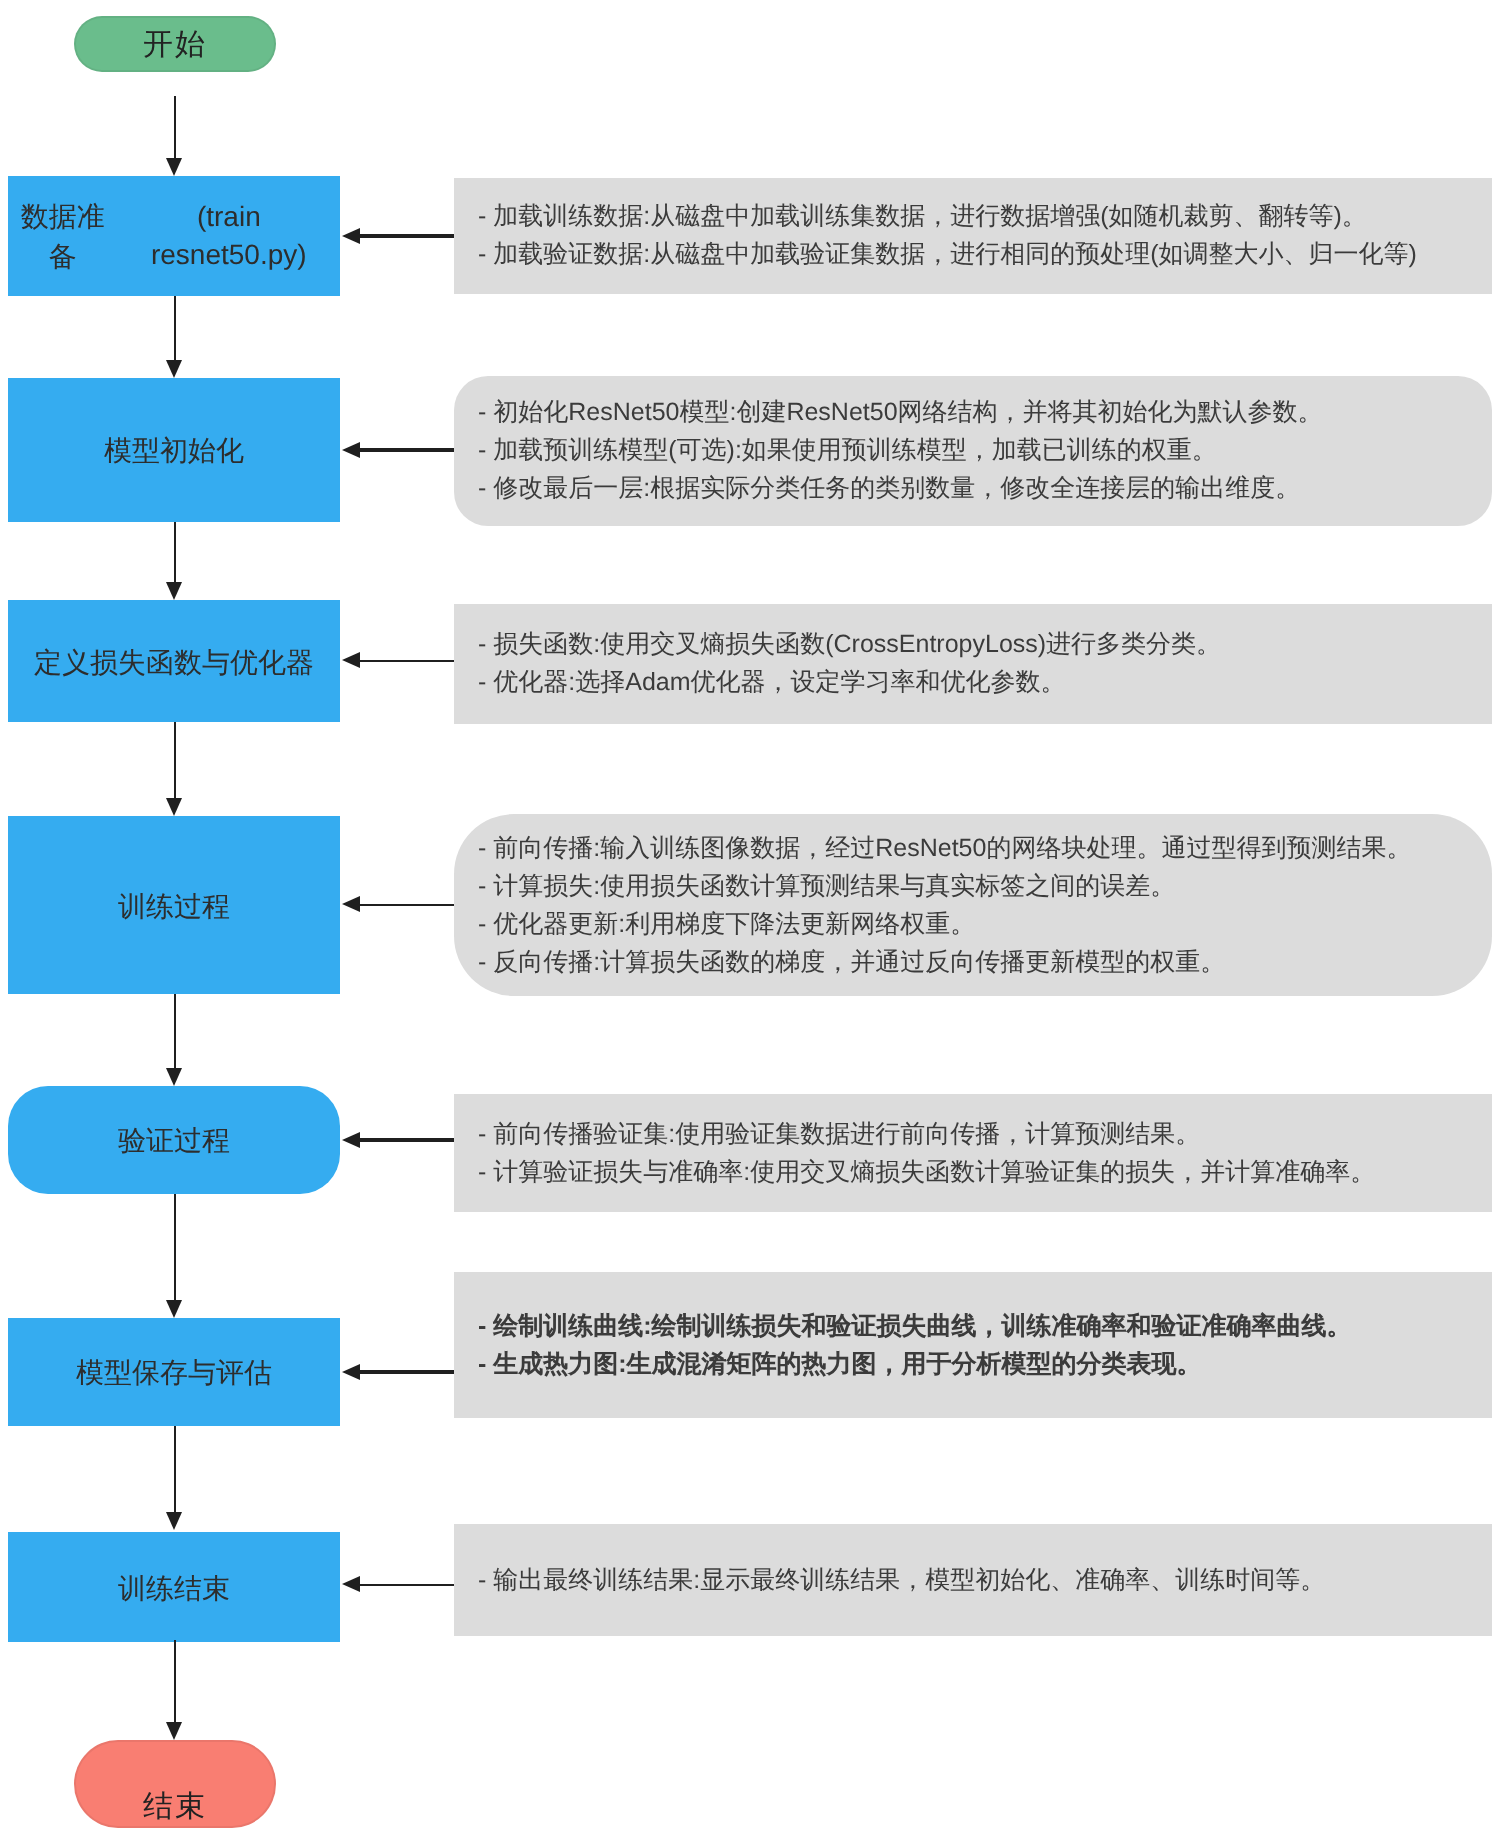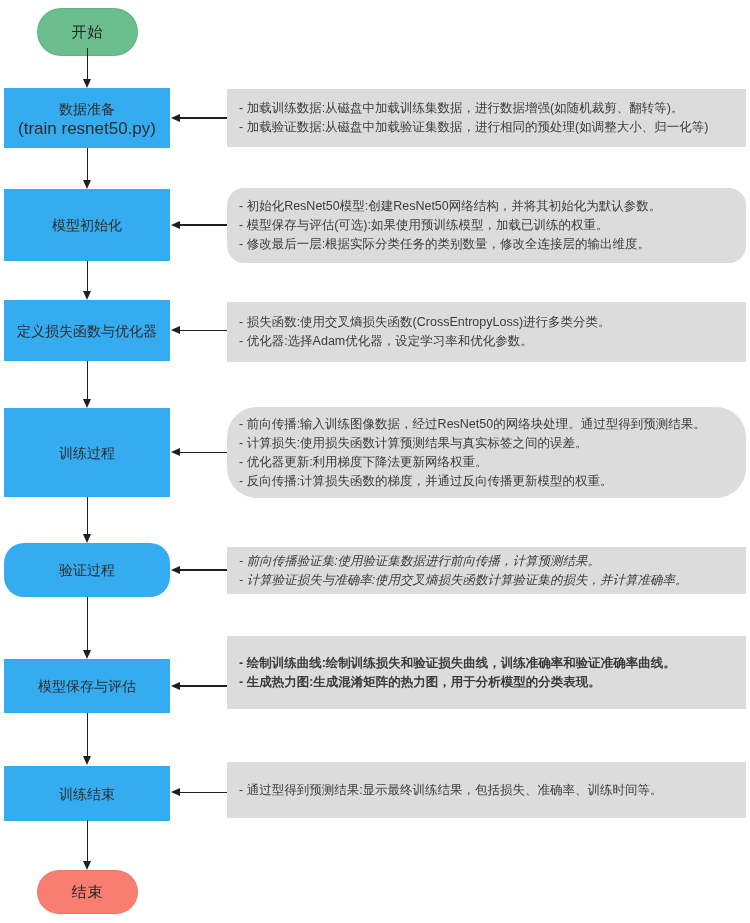--- a/index.html
+++ b/index.html
@@ -18,30 +18,30 @@
     width:750px;height:923px;position:relative;overflow:hidden;
   }
   #canvas{position:absolute;inset:0;width:750px;height:923px;}
 
   .terminal{
     position:absolute;left:37px;width:101px;
     border-radius:999px;
     display:flex;align-items:center;justify-content:center;
     font-size:15px;color:#222;letter-spacing:1px;
   }
-  .terminal.start{top:8px;height:48px;background:var(--green);border:1px solid rgba(0,0,0,0.06);}
-  .terminal.end{top:870px;height:44px;background:var(--red);border:1px solid rgba(0,0,0,0.06);}
+  .terminal.start{top:8px;height:28px;background:var(--green);border:1px solid rgba(0,0,0,0.06);}
+  .terminal.end{top:870px;height:44px;background:var(--red);border:1px solid rgba(0,0,0,0.06);align-items:flex-end;}
 
   .step-box{
     position:absolute;left:4px;width:166px;background:var(--blue);
-    display:flex;flex-direction:column;align-items:center;justify-content:center;
+    display:flex;flex-direction:row;align-items:center;justify-content:center;
     text-align:center;color:var(--label);
   }
   .step-label{font-size:14px;line-height:20px;}
-  .step-sublabel{font-size:17px;line-height:19px;}
+  .step-sublabel{font-size:14px;line-height:19px;}
 
   .note-box{
     position:absolute;left:227px;width:519px;background:var(--gray);
     display:flex;flex-direction:column;justify-content:center;
     padding:4px 24px 4px 12px;color:var(--note-text);
   }
   .note-line{
     font-size:12.5px;line-height:19px;white-space:nowrap;
   }
 
@@ -73,21 +73,21 @@
       </div>
       <div class="note-box" style="top: 89px; height: 58px;">
         <div class="note-line">- 加载训练数据:从磁盘中加载训练集数据，进行数据增强(如随机裁剪、翻转等)。</div>
         <div class="note-line">- 加载验证数据:从磁盘中加载验证集数据，进行相同的预处理(如调整大小、归一化等)</div>
       </div>
       <div class="step-box" style="top: 189px; height: 72px;">
         <div class="step-label">模型初始化</div>
       </div>
       <div class="note-box" style="top: 188px; height: 75px; border-radius: 17px;">
         <div class="note-line">- 初始化ResNet50模型:创建ResNet50网络结构，并将其初始化为默认参数。</div>
-        <div class="note-line">- 模型保存与评估(可选):如果使用预训练模型，加载已训练的权重。</div>
+        <div class="note-line">- 加载预训练模型(可选):如果使用预训练模型，加载已训练的权重。</div>
         <div class="note-line">- 修改最后一层:根据实际分类任务的类别数量，修改全连接层的输出维度。</div>
       </div>
       <div class="step-box" style="top: 300px; height: 61px;">
         <div class="step-label">定义损失函数与优化器</div>
       </div>
       <div class="note-box" style="top: 302px; height: 60px;">
         <div class="note-line">- 损失函数:使用交叉熵损失函数(CrossEntropyLoss)进行多类分类。</div>
         <div class="note-line">- 优化器:选择Adam优化器，设定学习率和优化参数。</div>
       </div>
       <div class="step-box" style="top: 408px; height: 89px;">
@@ -95,36 +95,36 @@
       </div>
       <div class="note-box" style="top: 407px; height: 91px; border-radius: 30px;">
         <div class="note-line">- 前向传播:输入训练图像数据，经过ResNet50的网络块处理。通过型得到预测结果。</div>
         <div class="note-line">- 计算损失:使用损失函数计算预测结果与真实标签之间的误差。</div>
         <div class="note-line">- 优化器更新:利用梯度下降法更新网络权重。</div>
         <div class="note-line">- 反向传播:计算损失函数的梯度，并通过反向传播更新模型的权重。</div>
       </div>
       <div class="step-box" style="top: 543px; height: 54px; border-radius: 20px;">
         <div class="step-label">验证过程</div>
       </div>
-      <div class="note-box" style="top: 547px; height: 47px; font-style: italic;">
+      <div class="note-box" style="top: 547px; height: 59px;">
         <div class="note-line">- 前向传播验证集:使用验证集数据进行前向传播，计算预测结果。</div>
         <div class="note-line">- 计算验证损失与准确率:使用交叉熵损失函数计算验证集的损失，并计算准确率。</div>
       </div>
       <div class="step-box" style="top: 659px; height: 54px;">
         <div class="step-label">模型保存与评估</div>
       </div>
       <div class="note-box" style="top: 636px; height: 73px; font-weight: bold;">
         <div class="note-line">- 绘制训练曲线:绘制训练损失和验证损失曲线，训练准确率和验证准确率曲线。</div>
         <div class="note-line">- 生成热力图:生成混淆矩阵的热力图，用于分析模型的分类表现。</div>
       </div>
       <div class="step-box" style="top: 766px; height: 55px;">
         <div class="step-label">训练结束</div>
       </div>
       <div class="note-box" style="top: 762px; height: 56px;">
-        <div class="note-line">- 通过型得到预测结果:显示最终训练结果，包括损失、准确率、训练时间等。</div>
+        <div class="note-line">- 输出最终训练结果:显示最终训练结果，模型初始化、准确率、训练时间等。</div>
       </div>
     </div>
   <div id="arrows">
       <div class="hline" style="top: 117.25px;"></div>
       <div class="hhead" style="top: 113.5px;"></div>
       <div class="vline" style="top: 48px; height: 32px;"></div>
       <div class="vhead" style="top: 79px;"></div>
       <div class="hline" style="top: 224.25px;"></div>
       <div class="hhead" style="top: 220.5px;"></div>
       <div class="vline" style="top: 148px; height: 33px;"></div>

